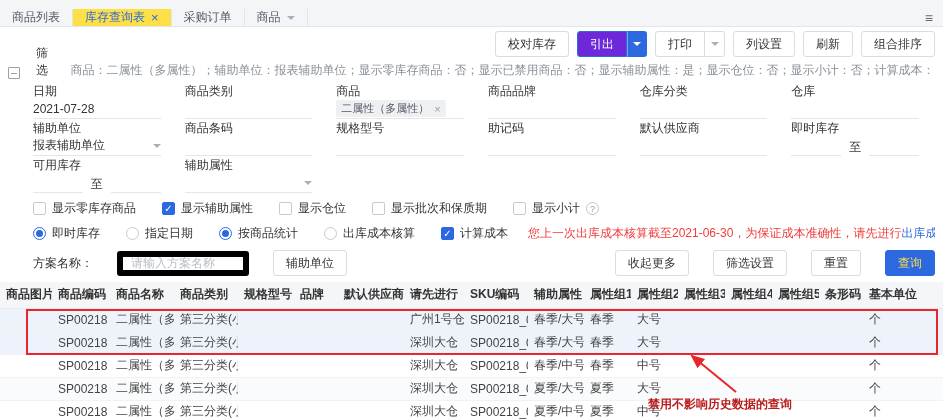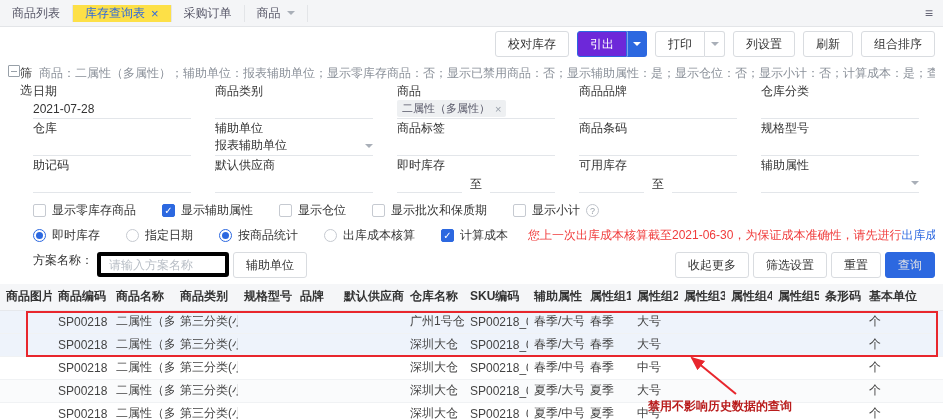--- a/index.html
+++ b/index.html
@@ -1,49 +1,49 @@
 <!DOCTYPE html>
 <html><head>
 <meta charset="utf-8">
 <style>
   *{box-sizing:border-box;margin:0;padding:0}
   html,body{width:943px;height:419px;overflow:hidden;background:#fff;
     font-family:"Liberation Sans","DejaVu Sans",sans-serif;font-size:12px;color:#333}
 
   
-  .tabbar{display:flex;height:27px;background:#f4f5f7;border-bottom:1px solid #e3e5e8;align-items:center}
+  .tabbar{display:flex;height:27px;background:#f4f5f7;border-bottom:1px solid #e3e5e8;align-items:flex-end}
   .tab{display:flex;align-items:center;gap:6px;padding:0 12px;border-right:1px solid #e3e5e8;color:#556;cursor:pointer}
   .tab.active{background:#fde047;color:#2c68e0}
   .tab .close{color:#2c68e0;font-size:13px;line-height:1}
   .caret-down{width:0;height:0;border-left:4px solid transparent;border-right:4px solid transparent;border-top:4px solid #a9afb8}
   .tabbar-end{margin-left:auto;display:flex;align-items:center;padding:0 10px;color:#667;font-size:14px;cursor:pointer}
 
   
   .toolbar{display:flex;justify-content:flex-end;align-items:center;gap:8px;padding:4px 8px;background:#fff}
   .btn{display:inline-flex;align-items:center;justify-content:center;height:26px;padding:0 12px;
     border:1px solid #d9dce0;border-radius:3px;background:#fff;color:#333;font-size:12px;cursor:pointer;
     font-family:inherit;white-space:nowrap}
-  .btn.primary{background:#2c68e0;border-color:#2c68e0;color:#e5e5e5}
+  .btn.primary{background:#2c68e0;border-color:#2c68e0;color:#fde047}
   .splitbtn{display:inline-flex}
   .splitbtn .btn{border-radius:3px 0 0 3px}
   .splitbtn .drop{display:inline-flex;align-items:center;justify-content:center;width:20px;height:26px;
     border:1px solid #d9dce0;border-left:none;border-radius:0 3px 3px 0;background:#fff;cursor:pointer}
   .splitbtn.primary .btn{background:#6d28d9;border-color:#2c68e0;color:#fff}
   .splitbtn.primary .drop{background:#2c68e0;border-color:#2c68e0;border-left:1px solid rgba(255,255,255,.4)}
   .splitbtn.primary .drop .caret-down{border-top-color:#fff}
 
   
-  .filter-summary{display:flex;align-items:flex-start;gap:0;padding:4px 8px 2px;height:20px}
+  .filter-summary{display:flex;align-items:flex-end;gap:16px;padding:4px 8px 2px;height:20px}
   .collapse-icon{width:12px;height:12px;border:1px solid #98a0a8;border-radius:1px;position:relative;cursor:pointer;flex:0 0 auto}
   .collapse-icon::after{content:"";position:absolute;left:2px;right:2px;top:5px;border-top:1px solid #98a0a8}
   .filter-summary .title{color:#333}
   .filter-summary .sum{color:#8a9099;white-space:nowrap;overflow:hidden}
 
   
-  .filter-grid{display:grid;grid-template-columns:repeat(5,1fr);column-gap:24px;padding:2px 24px 2px 33px}
+  .filter-grid{display:grid;grid-template-columns:repeat(6,1fr);column-gap:24px;padding:2px 24px 2px 33px}
   .field{padding:1px 0}
   .flabel{height:15px;line-height:15px;color:#333;white-space:nowrap;overflow:hidden}
   .control{height:20px;display:flex;align-items:center;gap:4px;border-bottom:1px solid #e3e6ea;color:#333;position:relative}
   .control .caret-down{margin-left:auto}
   .tagchip{display:inline-flex;align-items:center;gap:5px;background:#eef0f2;border-radius:2px;padding:1px 5px;font-size:11px;color:#556;white-space:nowrap}
   .tagchip .x{color:#99a0aa;cursor:pointer}
   .range{display:flex;align-items:flex-end;gap:8px;height:20px}
   .range .mini{flex:1;height:100%;border-bottom:1px solid #e3e6ea}
   .range .to{color:#333;line-height:18px}
 
@@ -56,22 +56,22 @@
   .radio{width:13px;height:13px;border:1px solid #c6cad1;border-radius:50%;background:#fff;position:relative;flex:0 0 auto}
   .radio.checked{border-color:#2c68e0}
   .radio.checked::after{content:"";position:absolute;inset:2px;background:#2c68e0;border-radius:50%}
   .help{width:13px;height:13px;border:1px solid #c0c4cb;border-radius:50%;color:#98a0a8;font-size:9px;
     display:inline-flex;align-items:center;justify-content:center}
   .radio-group{display:inline-flex;gap:26px;align-items:center}
   .warning{color:#f03b3b;margin-left:-6px;white-space:nowrap;overflow:hidden}
   .warning .lnk{color:#2c68e0;cursor:pointer}
 
   
-  .scheme-row{display:flex;align-items:flex-start;gap:4px;padding:4px 8px 6px 33px}
-  .scheme-input{width:132px;height:25px;border:4px solid #000000;border-radius:3px;padding:0 8px;
+  .scheme-row{display:flex;align-items:center;gap:24px;padding:4px 8px 6px 33px}
+  .scheme-input{width:132px;height:25px;border:6px solid #000000;border-radius:3px;padding:0 8px;
     font-size:12px;color:#ec4899;outline:none;font-family:inherit}
   .scheme-input::placeholder{color:#b8bec6}
   .flex-sp{flex:1}
 
   
   .table-wrap{position:relative}
   table{width:100%;border-collapse:collapse;table-layout:fixed}
   thead th{height:26px;background:#f5f6f8;border-bottom:1px solid #e6e8ec;font-weight:bold;color:#333;
     text-align:left;padding:0 6px;font-size:12px;overflow:hidden;white-space:nowrap}
   tbody td{height:23px;border-bottom:1px solid #f0f2f4;padding:0 6px;color:#444;overflow:hidden;white-space:nowrap}
@@ -175,24 +175,20 @@
 
 
   <div class="field">
     <div class="flabel">辅助单位</div>
     <div class="control">
       <span>报表辅助单位</span>
       <span class="caret-down"></span>
     </div>
   </div>
 
-  <div class="field">
-    <div class="flabel">商品标签</div>
-    <div class="control"></div>
-  </div>
 
   <div class="field">
     <div class="flabel">商品条码</div>
     <div class="control"></div>
   </div>
 
   <div class="field">
     <div class="flabel">规格型号</div>
     <div class="control"></div>
   </div>
@@ -301,21 +297,21 @@
   <table>
     <thead>
         <tr id="thead-row">
           <th>商品图片</th>
           <th>商品编码</th>
           <th>商品名称</th>
           <th>商品类别</th>
           <th>规格型号</th>
           <th>品牌</th>
           <th>默认供应商</th>
-          <th>仓库名称</th>
+          <th>请先进行</th>
           <th>SKU编码</th>
           <th>辅助属性</th>
           <th>属性组1</th>
           <th>属性组2</th>
           <th>属性组3</th>
           <th>属性组4</th>
           <th>属性组5</th>
           <th>条形码</th>
           <th>基本单位</th>
         </tr>

